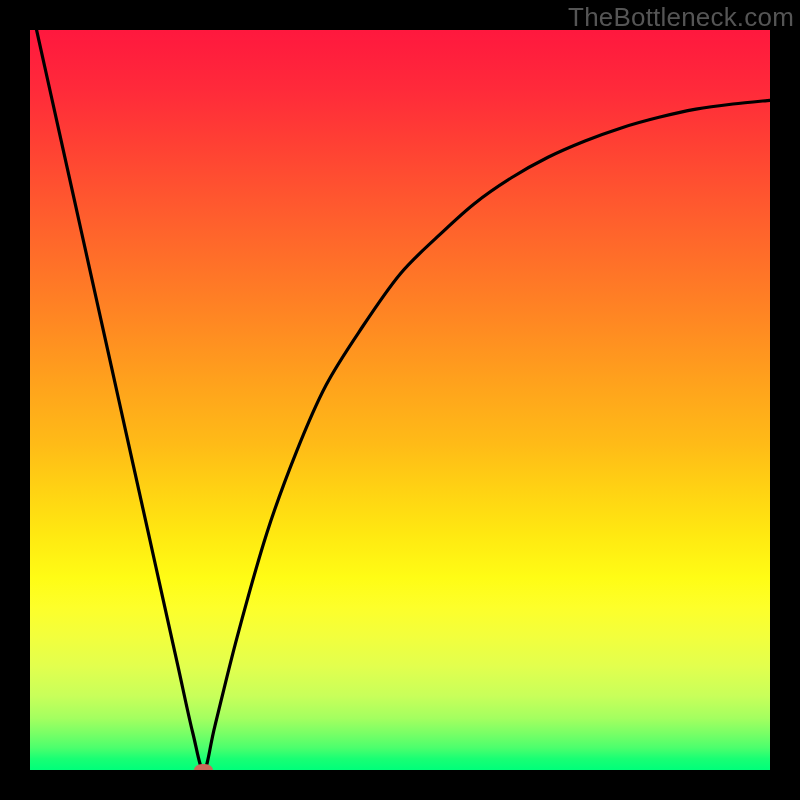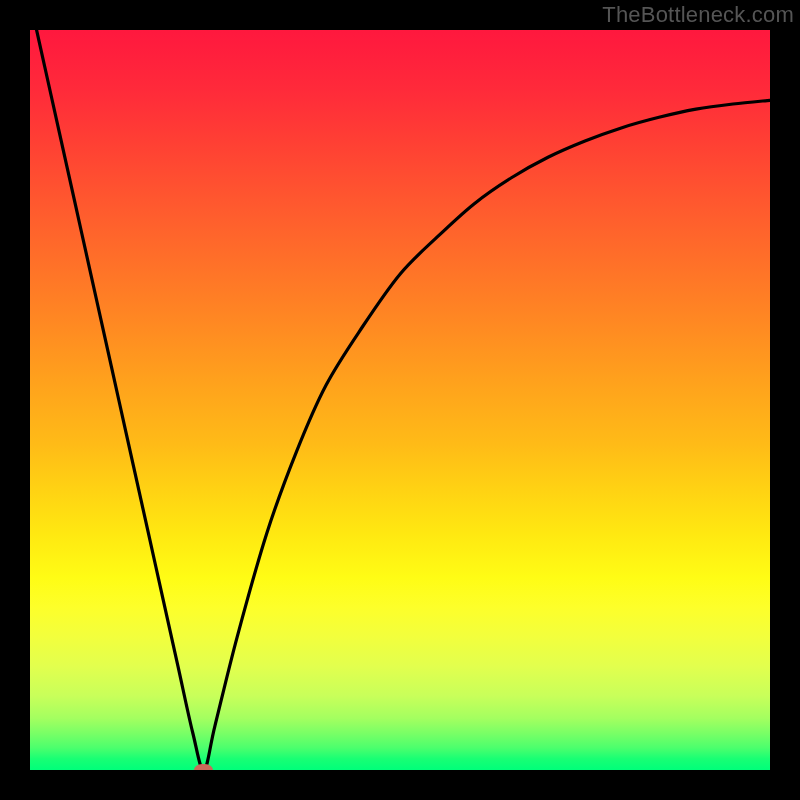--- a/index.html
+++ b/index.html
@@ -15,21 +15,21 @@
     position: relative;
     width: 800px;
     height: 800px;
     background: #000;
   }
   .watermark {
     position: absolute;
     top: 2px;
     right: 6px;
     color: #555;
-    font-size: 22px;
+    font-size: 26px;
     font-weight: 500;
     letter-spacing: 0.2px;
     z-index: 20;
     text-align: right;
   }
   .plot-area {
     position: absolute;
     left: 30px;
     top: 30px;
     width: 740px;

